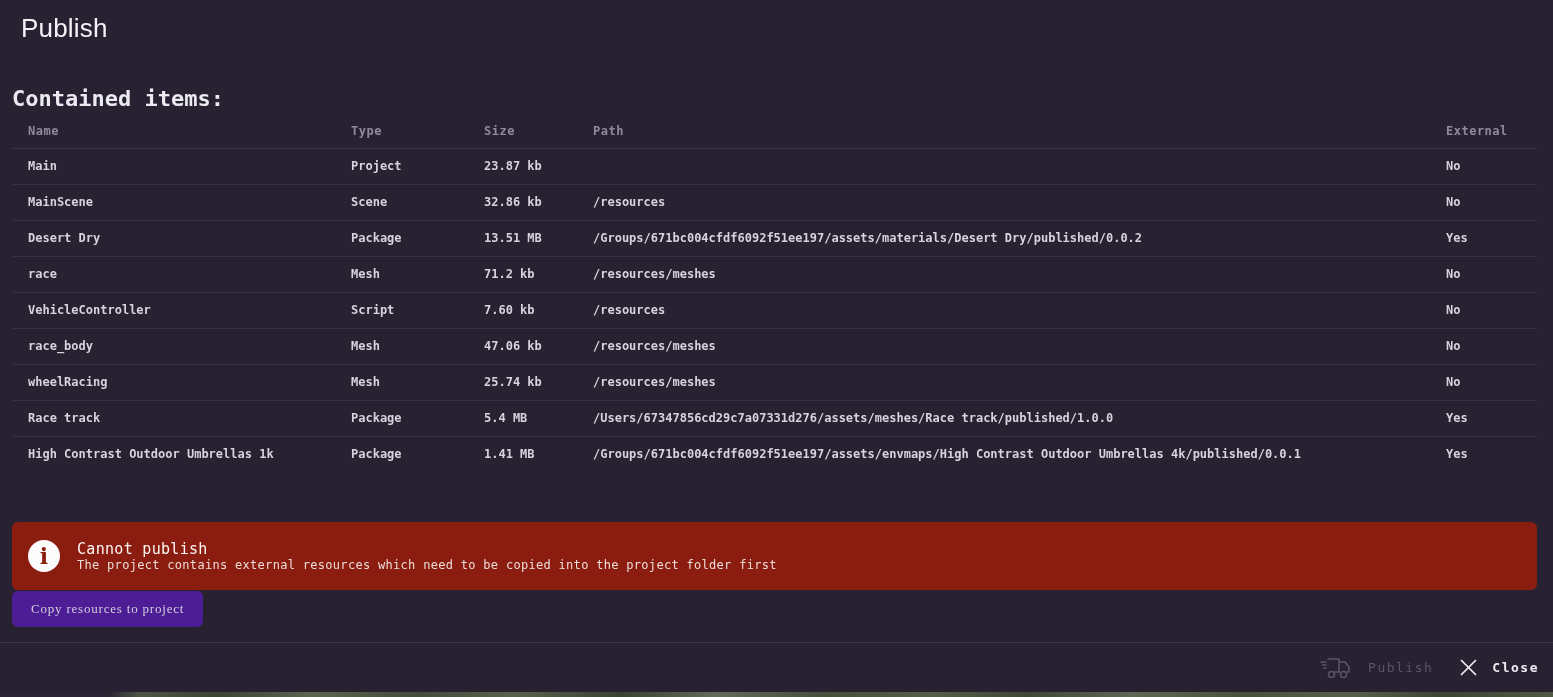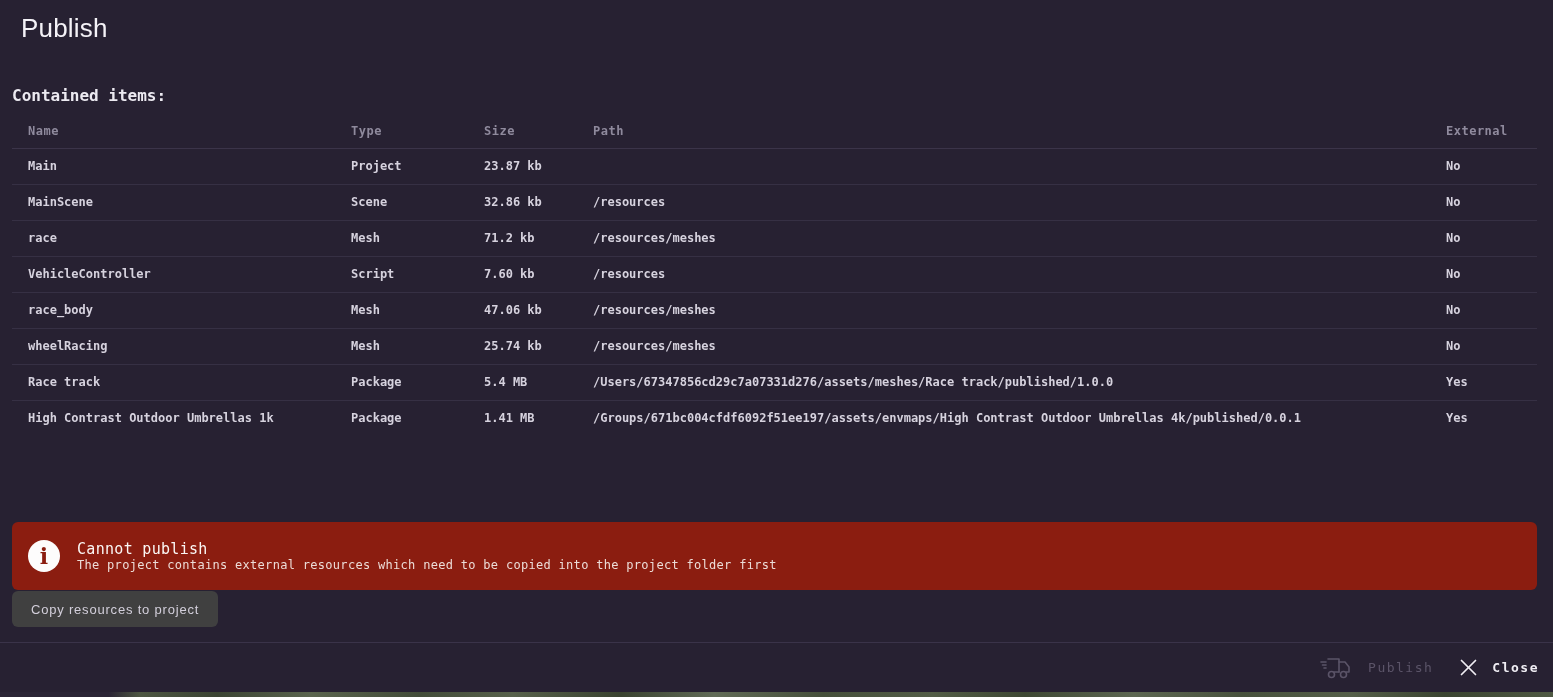--- a/index.html
+++ b/index.html
@@ -13,21 +13,21 @@
   .stage { position: absolute; inset: 0; width: 1553px; height: 599px; }
 
   .dialog-title {
     position: absolute; left: 21px; top: 13px;
     font-family: "Liberation Sans", sans-serif;
     font-size: 26px; font-weight: 400; color: #f4f2f7;
     letter-spacing: 0.2px;
   }
   .section-heading {
     position: absolute; left: 12px; top: 86px;
-    font-size: 16px; font-weight: bold; color: #eceaf1;
+    font-size: 22px; font-weight: bold; color: #eceaf1;
   }
 
   .table-wrap { position: absolute; left: 12px; top: 115px; width: 1525px; }
   table { width: 100%; border-collapse: collapse; table-layout: fixed; }
   col.c-name { width: 339px; }
   col.c-type { width: 133px; }
   col.c-size { width: 109px; }
   col.c-path { width: 853px; }
   col.c-external { width: auto; }
   th, td {
@@ -51,23 +51,23 @@
     display: flex; align-items: center; justify-content: center;
     font-family: "DejaVu Serif", serif; font-weight: bold;
     font-size: 22px; color: #8b1d10; line-height: 1;
   }
   .warning-text { margin-left: 17px; display: flex; flex-direction: column; }
   .warning-title { font-size: 15px; color: #faf6f4; letter-spacing: 0.3px; }
   .warning-message { font-size: 12px; color: #ecdcd7; letter-spacing: 0.3px; }
 
   .copy-button {
     position: absolute; left: 12px; top: 591px; height: 36px;
-    background: #404040; border: none; border-radius: 6px;
+    background: #4c1d95; border: none; border-radius: 6px;
     padding: 0 19px; cursor: pointer;
-    font-family: Liberation Sans, sans-serif;
+    font-family: Liberation Serif, serif;
     font-size: 13px; letter-spacing: 0.8px; color: #d3cfdb;
     display: flex; align-items: center;
   }
 
   .footer-divider {
     position: absolute; left: 0; top: 642px; width: 1553px; height: 1px;
     background: #3a3349;
   }
   .footer {
     position: absolute; left: 0; top: 643px; width: 1553px; height: 49px;
@@ -128,20 +128,27 @@
             <td>23.87 kb</td>
             <td></td>
             <td>No</td>
           </tr>
           <tr>
             <td>MainScene</td>
             <td>Scene</td>
             <td>32.86 kb</td>
             <td>/resources</td>
             <td>No</td>
+          </tr>
+          <tr>
+            <td>Desert Dry</td>
+            <td>Package</td>
+            <td>13.51 MB</td>
+            <td>/Groups/671bc004cfdf6092f51ee197/assets/materials/Desert Dry/published/0.0.2</td>
+            <td>Yes</td>
           </tr>
           <tr>
             <td>race</td>
             <td>Mesh</td>
             <td>71.2 kb</td>
             <td>/resources/meshes</td>
             <td>No</td>
           </tr>
           <tr>
             <td>VehicleController</td>

